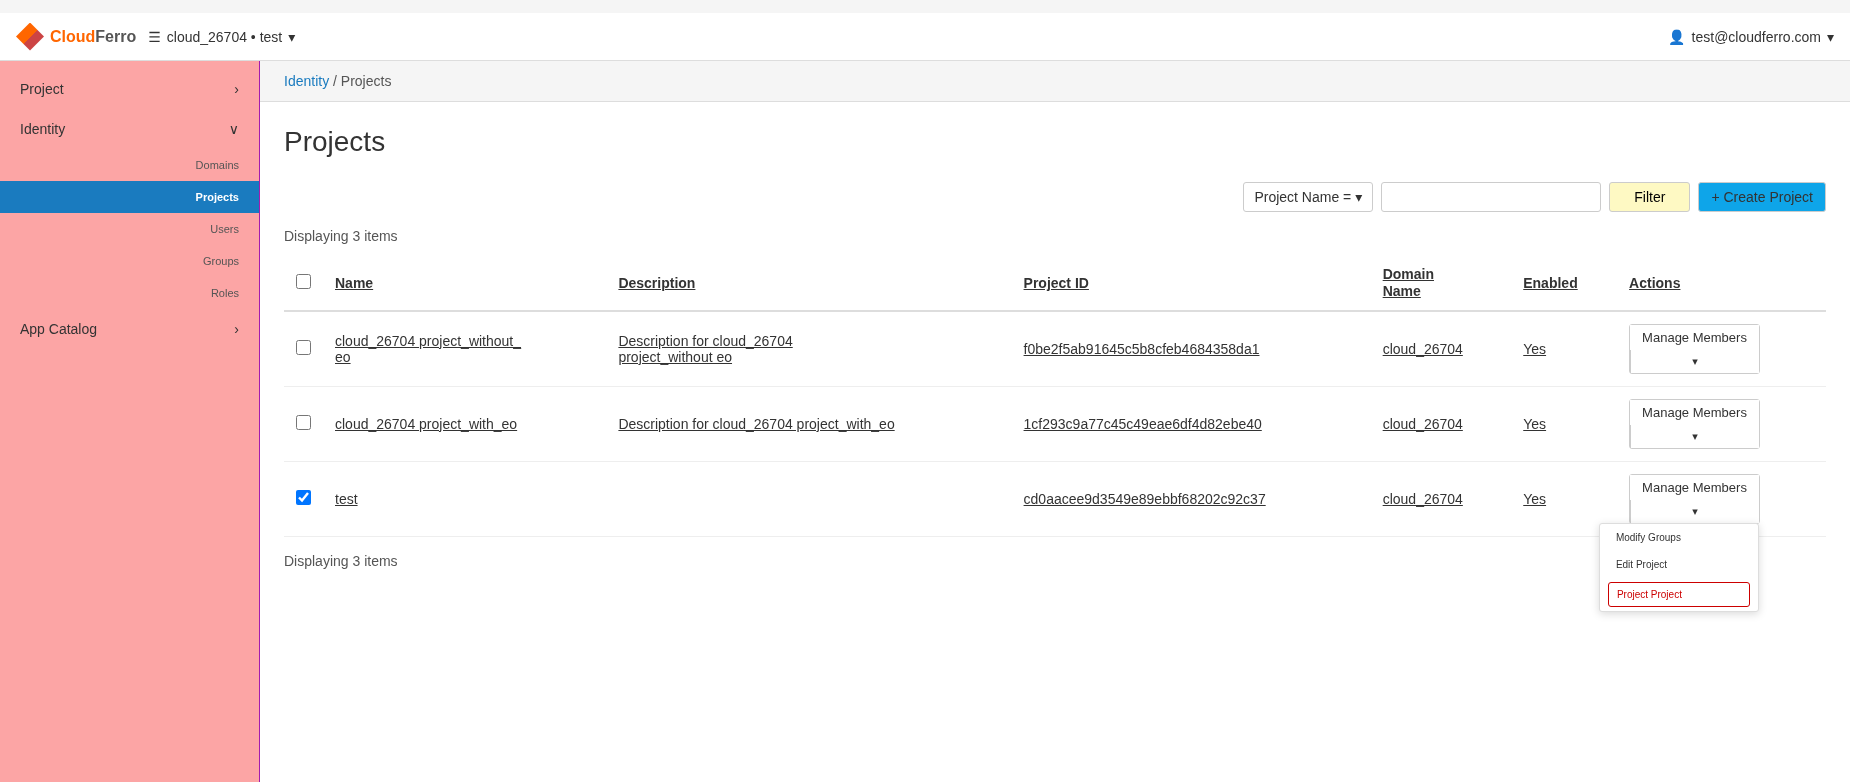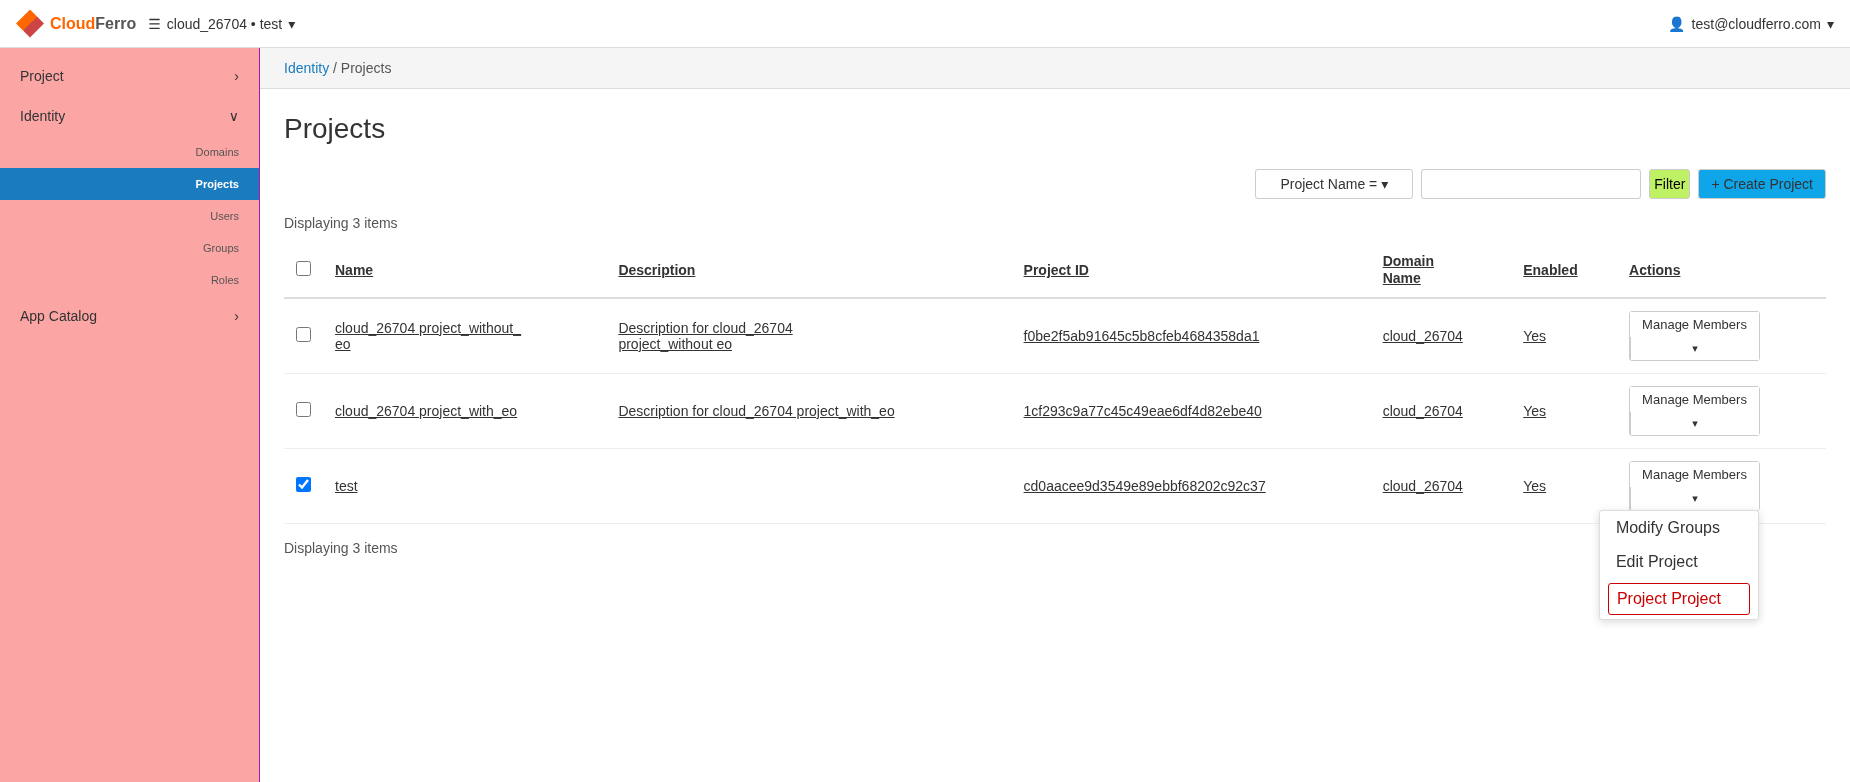--- a/index.html
+++ b/index.html
@@ -1,21 +1,21 @@
 <!DOCTYPE html>
 <html><head>
   <meta charset="utf-8">
   <style>
     * { box-sizing: border-box; margin: 0; padding: 0; }
     body { font-family: Arial, sans-serif; font-size: 14px; background: #f5f5f5; color: #333; }
 
     
     .topbar {
       display: flex; align-items: center; justify-content: space-between;
-      background: #fff; border-bottom: 1px solid #ddd; height: 48px; padding: 0 16px;
+      background: #fff; border-bottom: 1px solid #ddd; height: 48px; padding: 0 16px; margin-top: 13px;
     }
     .topbar-left { display: flex; align-items: center; gap: 12px; }
     .logo { display: flex; align-items: center; gap: 6px; }
     .logo-diamond {
       width: 28px; height: 28px;
       background: linear-gradient(135deg, #f60 50%, #c44 50%);
       transform: rotate(0deg);
       clip-path: polygon(50% 0%, 100% 50%, 50% 100%, 0% 50%);
     }
     .topbar-project { display: flex; align-items: center; gap: 6px; font-size: 14px; color: #333; cursor: pointer; }
@@ -40,26 +40,26 @@
     .main { flex: 1; overflow-y: auto; background: #fff; }
     .breadcrumb { padding: 12px 24px; font-size: 14px; color: #555; background: #f5f5f5; border-bottom: 1px solid #ddd; }
     .breadcrumb a { color: #1a7bbf; text-decoration: none; }
     .page-content { padding: 24px; }
     .page-title { font-size: 28px; font-weight: 300; margin-bottom: 24px; color: #333; }
 
     
     .filter-bar { display: flex; align-items: center; justify-content: flex-end; gap: 8px; margin-bottom: 16px; }
     .filter-select {
       display: flex; align-items: center; gap: 4px;
-      border: 1px solid #ccc; padding: 6px 24px; background: #fff; cursor: pointer;
+      border: 1px solid #ccc; padding: 6px 10px; background: #fff; cursor: pointer;
       font-size: 14px; border-radius: 3px;
     }
     .filter-input { border: 1px solid #ccc; padding: 6px 10px; font-size: 14px; width: 220px; border-radius: 3px; outline: none; }
     .filter-btn {
-      border: 1px solid #ccc; padding: 6px 4px; background: #bef264; cursor: pointer;
+      border: 1px solid #ccc; padding: 6px 24px; background: #fef9c3; cursor: pointer;
       font-size: 14px; border-radius: 3px;
     }
     .create-btn {
       border: 1px solid #ccc; padding: 6px 12px; background: #0ea5e9; cursor: pointer;
       font-size: 14px; border-radius: 3px; color: #333;
     }
 
     .displaying { font-size: 14px; color: #555; margin-bottom: 12px; }
 
     
@@ -84,21 +84,21 @@
       cursor: pointer; font-size: 11px; color: #333;
     }
 
     
     .dropdown-menu {
       position: absolute; right: 0; top: 100%; background: #fff;
       border: 1px solid #ddd; border-radius: 3px; z-index: 100;
       min-width: 160px; box-shadow: 0 2px 8px rgba(0,0,0,0.15);
     }
     .dropdown-item {
-      padding: 8px 16px; cursor: pointer; font-size: 16px; color: #333;
+      padding: 8px 16px; cursor: pointer; font-size: 10px; color: #333;
       display: block; white-space: nowrap;
     }
     .dropdown-item.danger-circled {
       color: #c00; border: 1px solid #c00; border-radius: 3px;
       margin: 4px 8px; padding: 6px 8px;
     }
 
     .domain-name-header { line-height: 1.2; }
   </style>
 </head>

